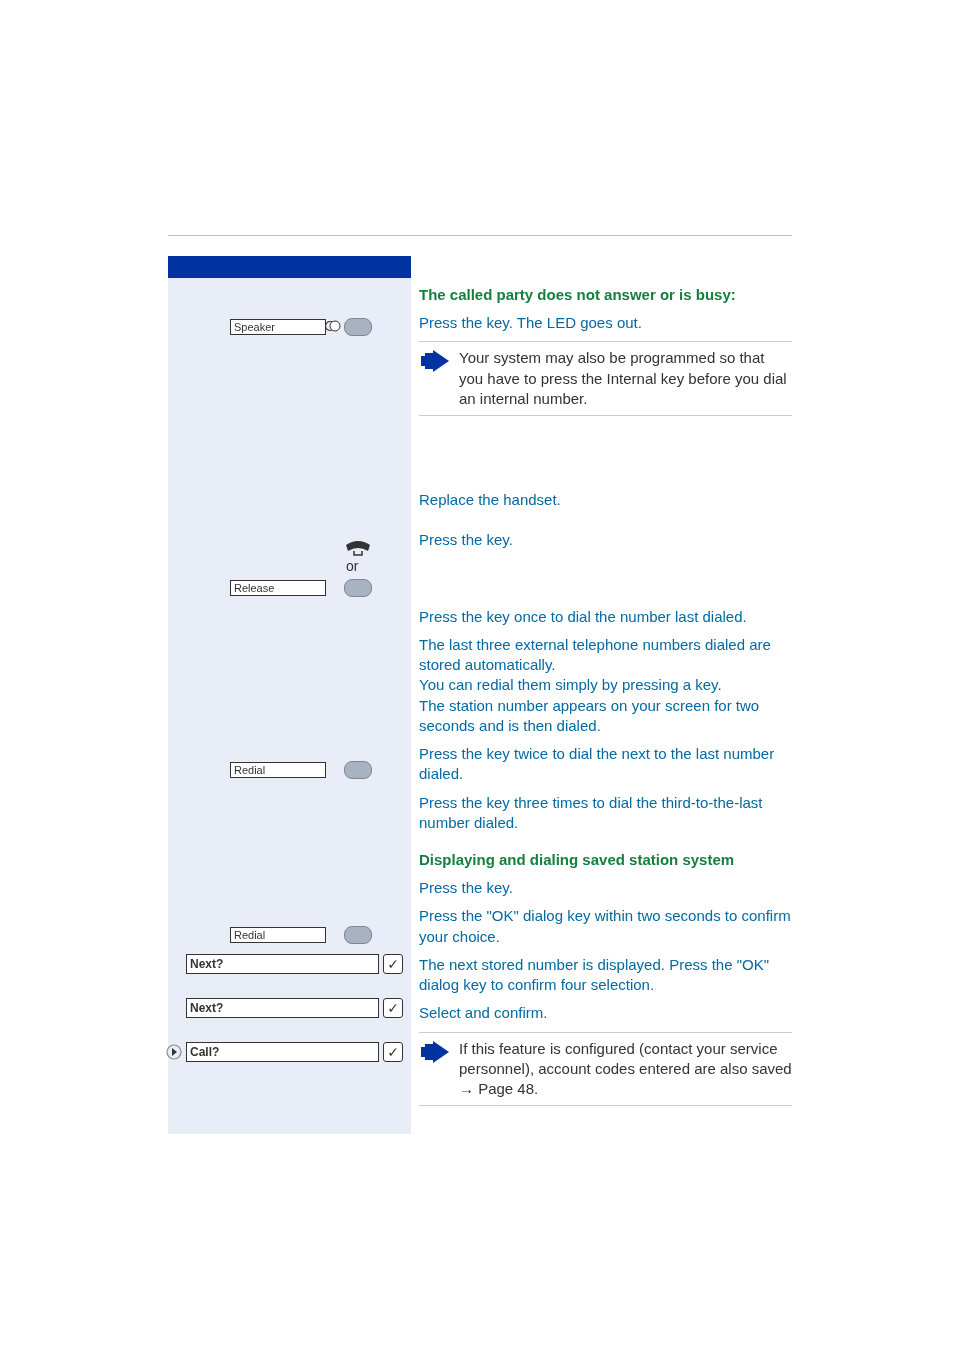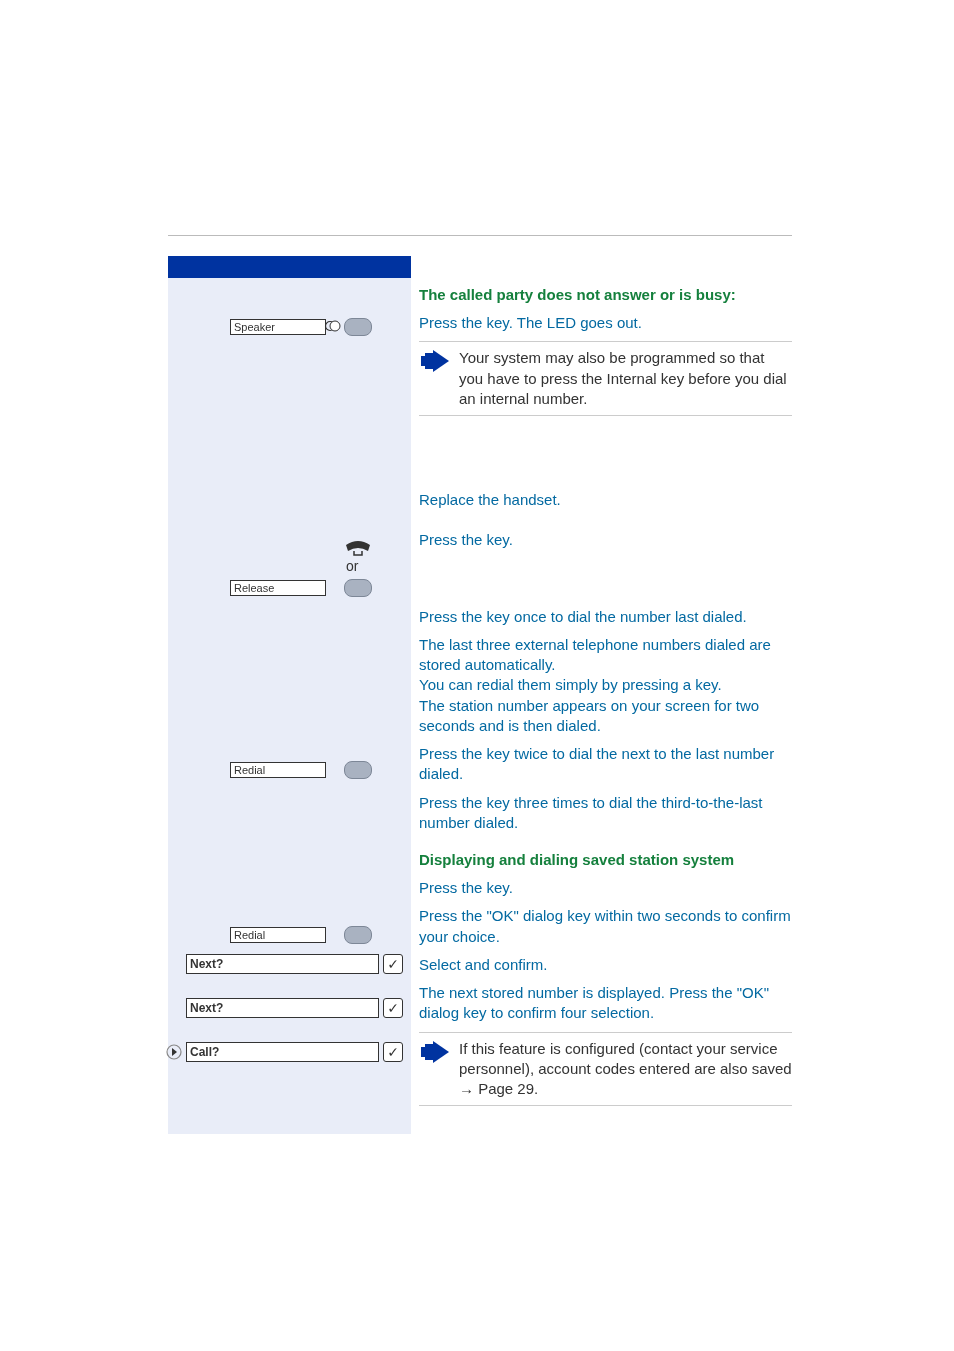--- a/index.html
+++ b/index.html
@@ -257,27 +257,27 @@
       <div class="body-text" style="white-space: pre-line;">The last three external telephone numbers dialed are stored automatically.
 You can redial them simply by pressing a key.
 The station number appears on your screen for two seconds and is then dialed.</div>
       <div class="body-text">Press the key twice to dial the next to the last number dialed.</div>
       <div class="body-text">Press the key three times to dial the third-to-the-last number dialed.</div>
 
       <div class="section-title-blue" style="margin-top:18px;">Displaying and dialing saved station system</div>
 
       <div class="body-text">Press the key.</div>
       <div class="body-text">Press the "OK" dialog key within two seconds to confirm your choice.</div>
+      <div class="body-text">The next stored number is displayed. Press the "OK" dialog key to confirm four selection.</div>
       <div class="body-text">Select and confirm.</div>
-      <div class="body-text">The next stored number is displayed. Press the "OK" dialog key to confirm four selection.</div>
 
       <div class="note-box">
         <svg class="note-icon" viewBox="0 0 28 22">
           <rect x="0" y="6" width="8" height="10" fill="#0033a0"></rect>
           <rect x="4" y="3" width="8" height="16" fill="#0033a0"></rect>
           <path d="M12 0 L28 11 L12 22 Z" fill="#0033a0"></path>
         </svg>
-        <span>If this feature is configured (contact your service personnel), account codes entered are also saved </span><span class="arrow-inline">→</span><span> Page 29.</span>
+        <span>If this feature is configured (contact your service personnel), account codes entered are also saved </span><span class="arrow-inline">→</span><span> Page 48.</span>
       </div>
 
     </div>
   </div>
 </div>
 
 </body></html>

